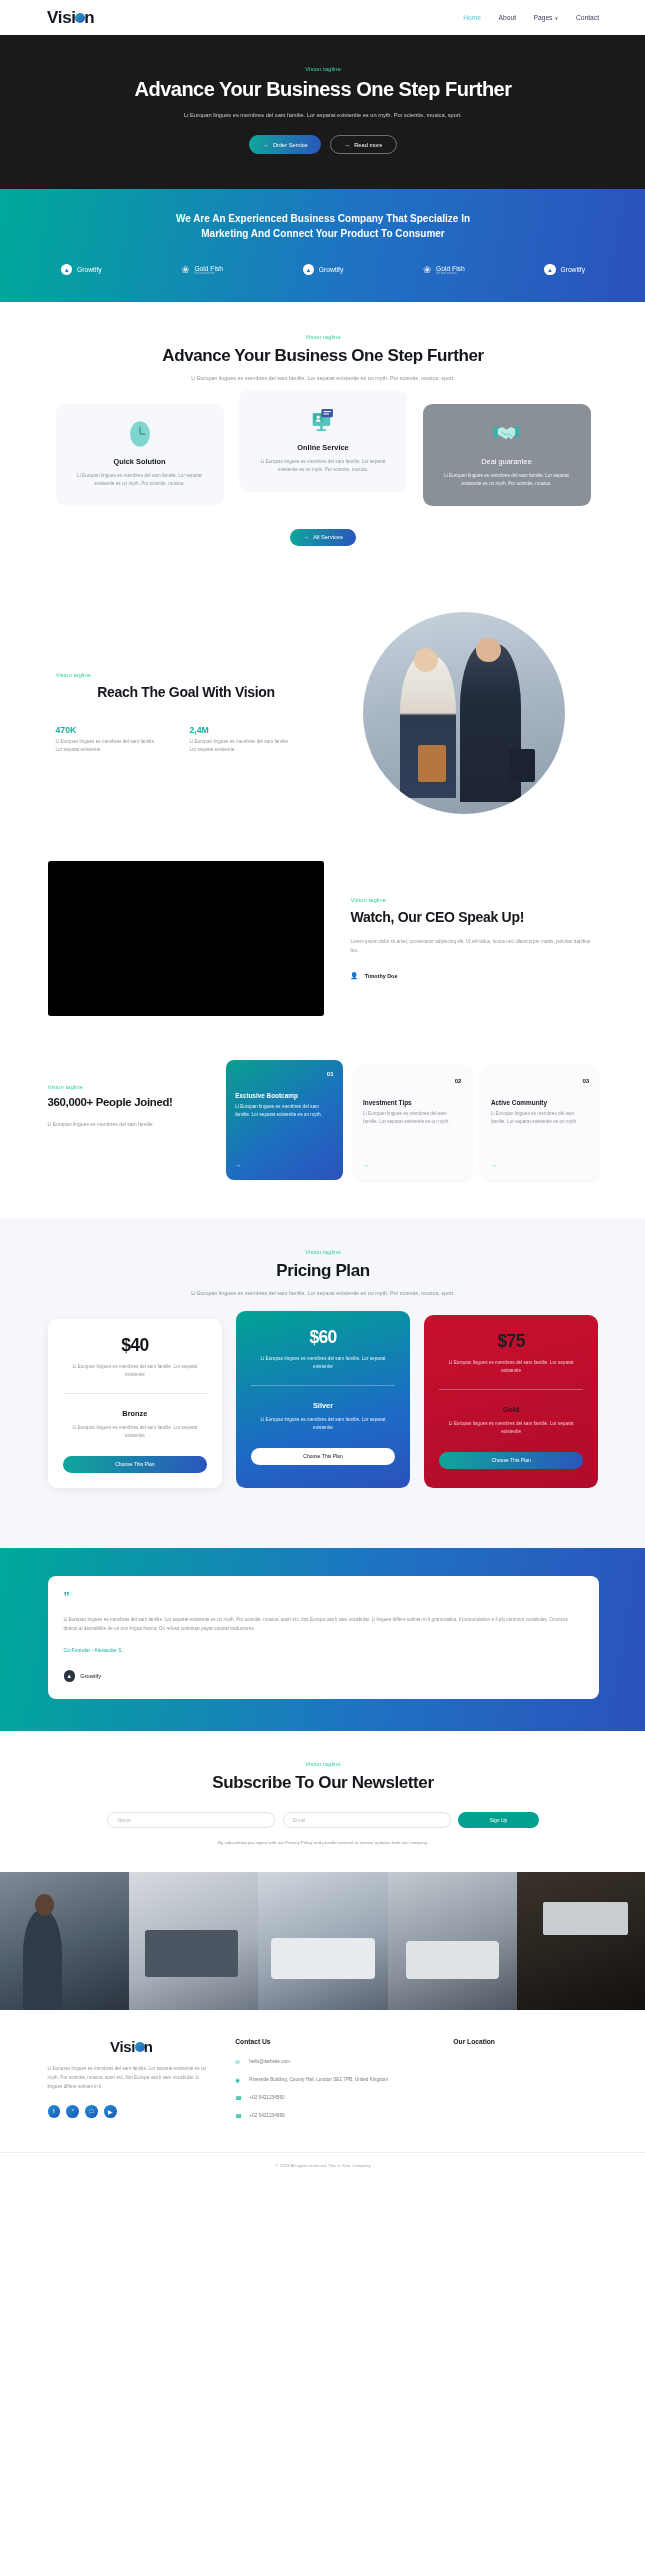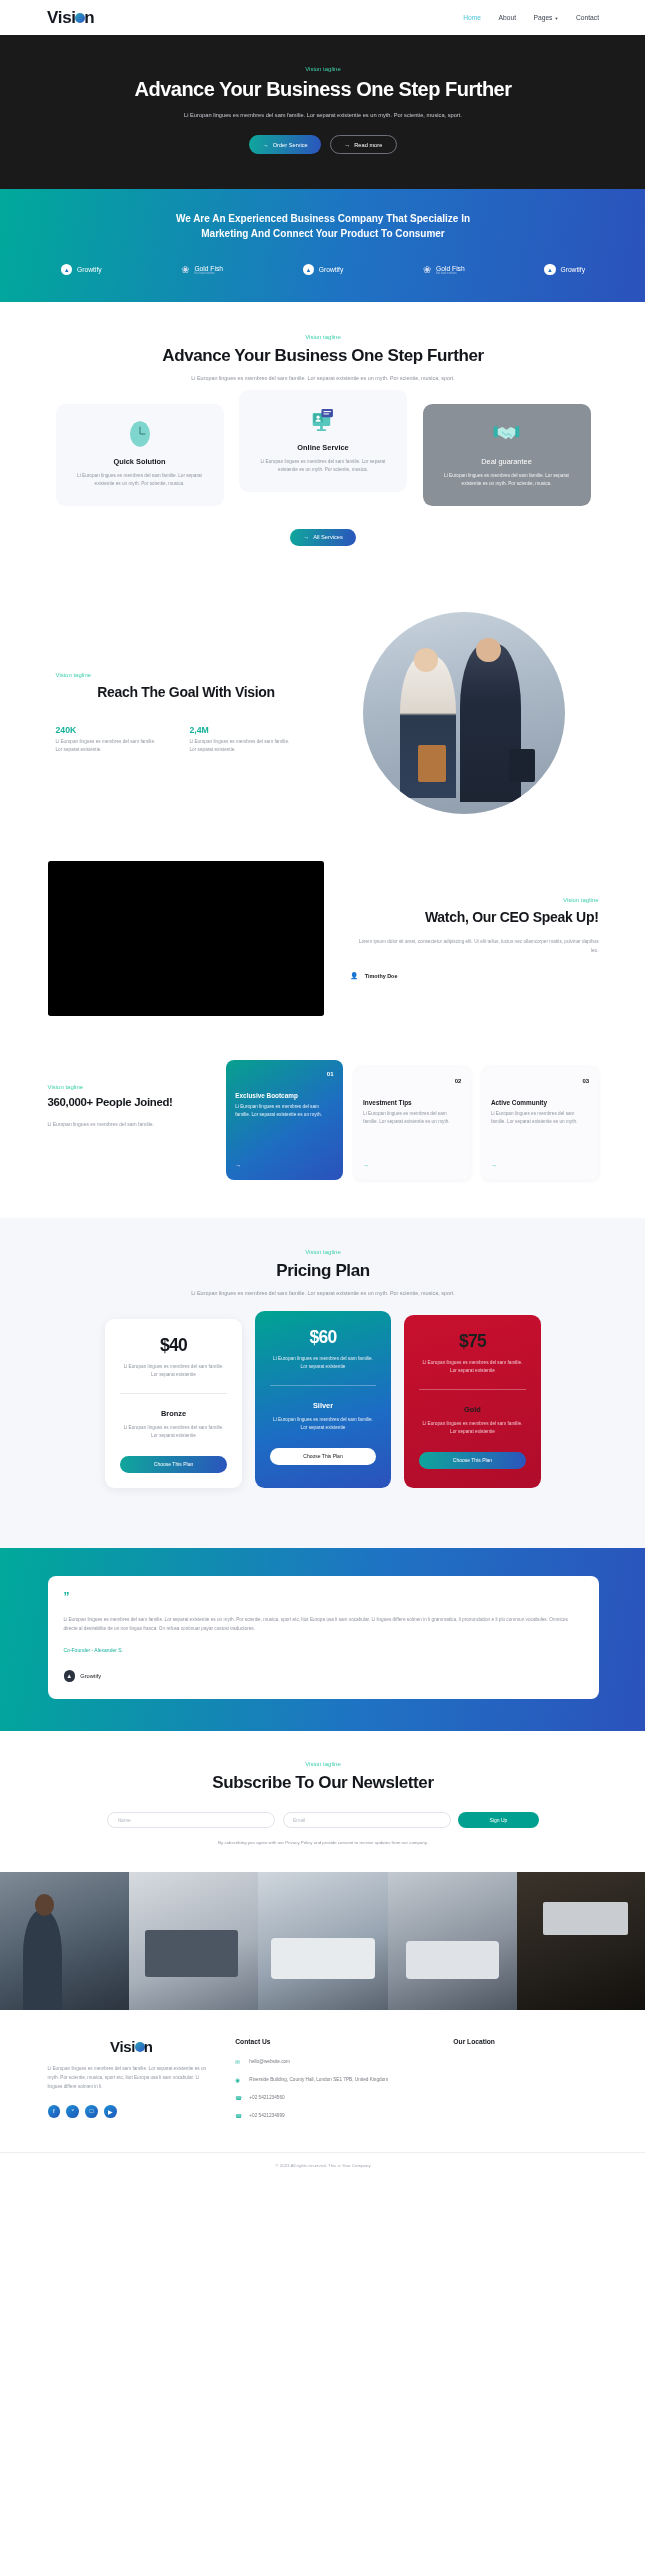--- a/index.html
+++ b/index.html
@@ -213,21 +213,21 @@
     padding: 20px 0 35px;
     gap: 27px;
     align-items: center;
   }
   .video-box {
     width: 276px; height: 155px;
     background: #000000;
     border-radius: 2.7px;
     flex: none;
   }
-  .ceo-right { flex: 1; text-align: right; }
+  .ceo-right { flex: 1; }
   .ceo-right h2 {
     font-size: 14px;
     line-height: 1.28;
     letter-spacing: -0.3px;
     margin: 4px 0 12px;
     font-weight: bold;
   }
   .ceo-right p { font-size: 4.7px; color: #9096a0; line-height: 1.9; margin-bottom: 16px; }
   .author { display: flex; align-items: center; gap: 6px; }
   .author .ico { color: #15b19a; font-size: 6.7px; }
@@ -273,23 +273,23 @@
   .jcard p { font-size: 4.7px; line-height: 1.75; }
   .jcard.plain p { color: #9096a0; }
   .jcard.featured p { color: #eaf2fb; }
   .jarrow { margin-top: auto; font-size: 6px; }
   .jcard.plain .jarrow { color: #15b19a; }
 
   
   .pricing-sec { background: #f5f7fb; padding: 31px 0 60px; }
   .price-cards {
     display: flex;
-    justify-content: flex-end;
+    justify-content: space-between;
     gap: 13.4px;
-    width: 435px;
+    width: 551px;
     margin: 0 auto;
   }
   .pcard {
     width: 175px;
     border-radius: 9.4px;
     padding: 16px 15px 15px;
     text-align: center;
     display: flex;
     flex-direction: column;
   }
@@ -541,21 +541,21 @@
       </button>
     </div>
   </section>
 
   <section class="goal">
     <div class="goal-left">
       <div class="tagline">Vision tagline</div>
       <h2>Reach The Goal With Vision</h2>
       <div class="stats">
         <div class="stat">
-          <div class="num">240K</div>
+          <div class="num">470K</div>
           <div class="txt">Li Europan lingues es membres del sam familie. Lor separat existentie.</div>
         </div>
         <div class="stat">
           <div class="num">2,4M</div>
           <div class="txt">Li Europan lingues es membres del sam familie. Lor separat existentie.</div>
         </div>
       </div>
     </div>
     <div class="goal-right">
       <div class="photo-circle">

